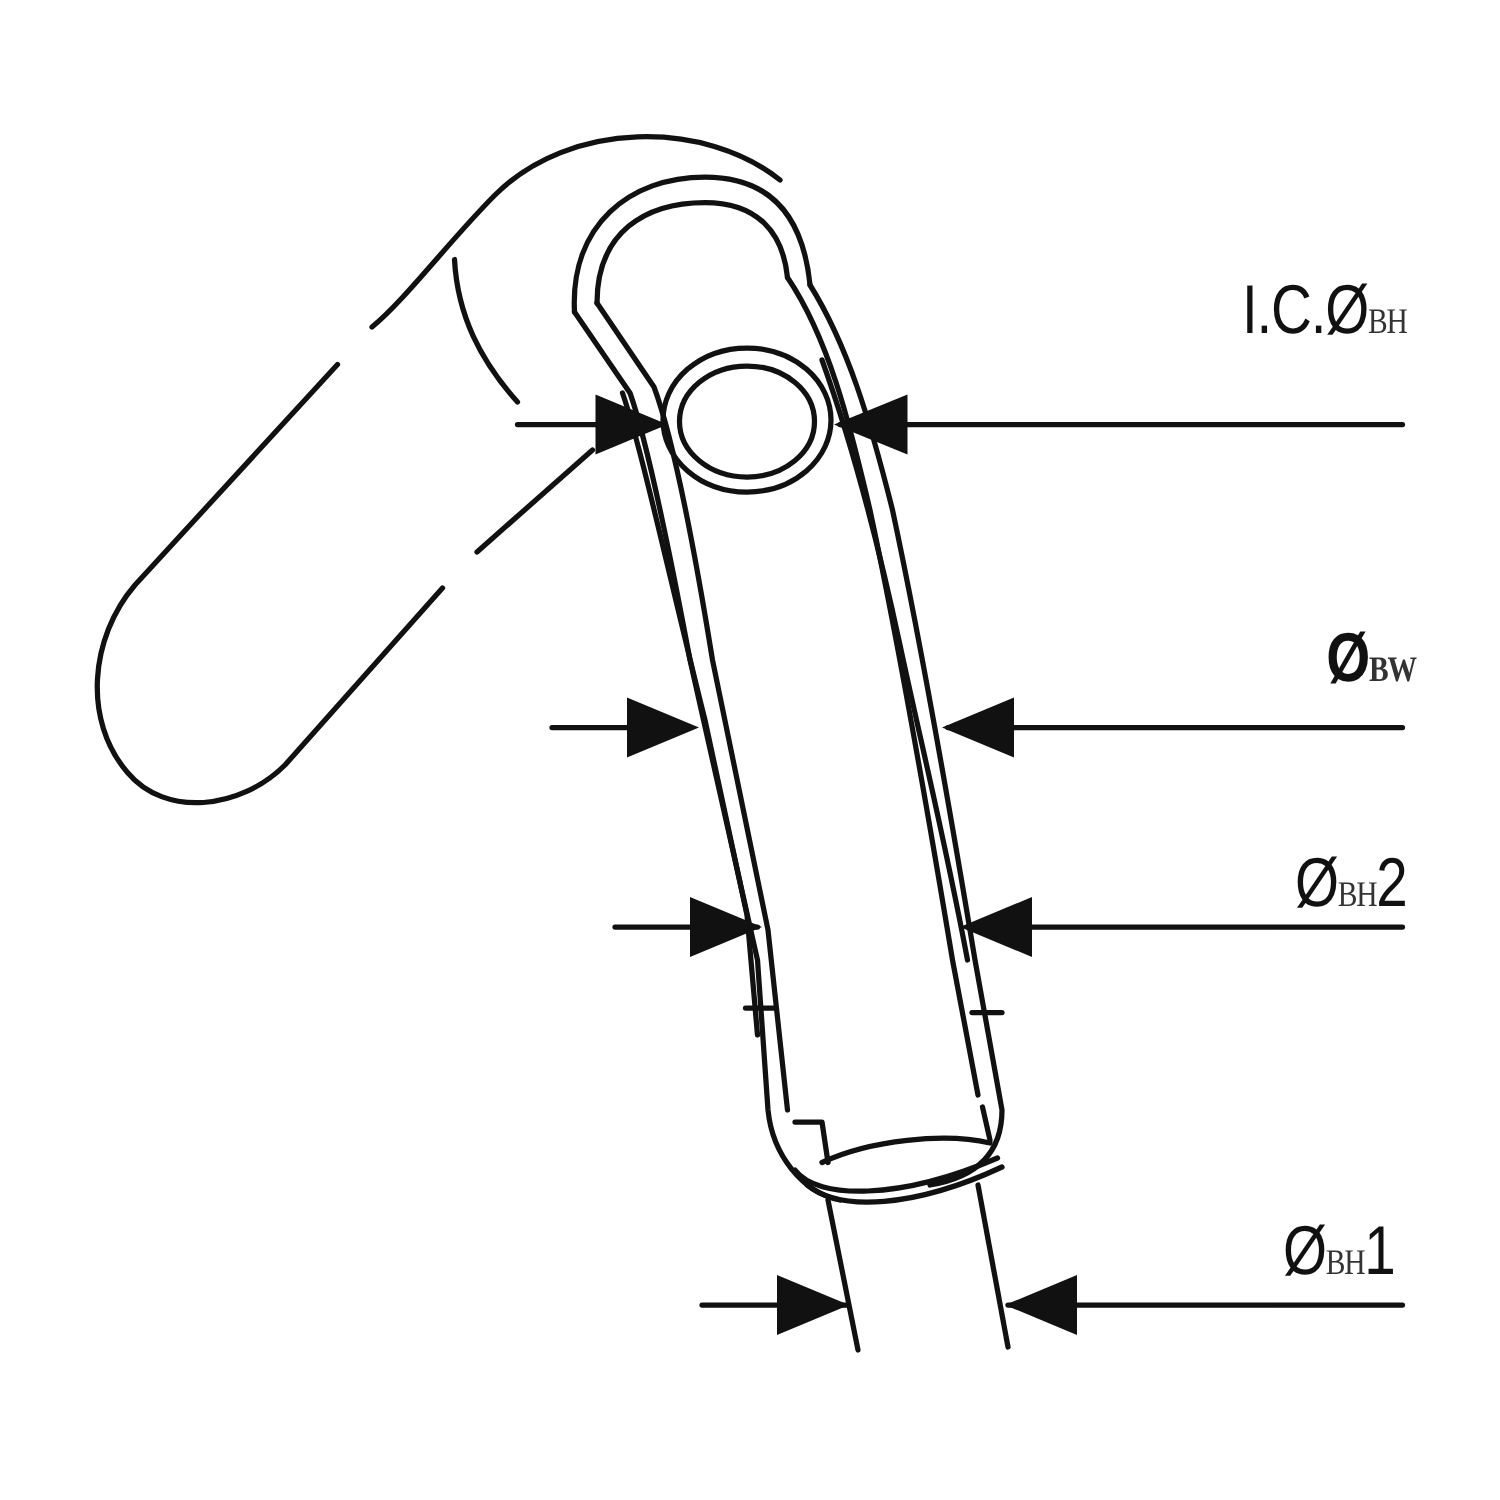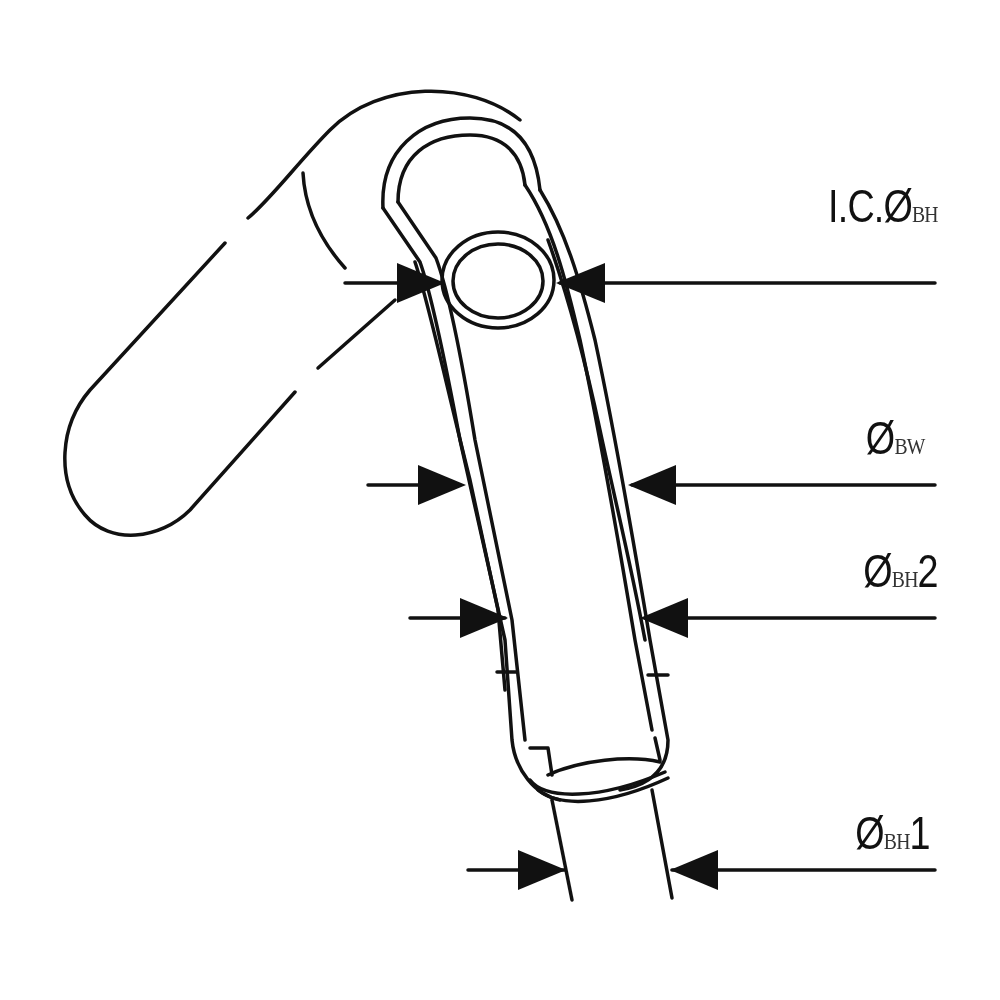--- a/index.html
+++ b/index.html
@@ -76,23 +76,23 @@
     <polygon points="688,598 688,638 640,618"></polygon>
     <polygon points="518,850 518,890 566,870"></polygon>
     <polygon points="718,850 718,890 670,870"></polygon>
   </g>
 </svg>
 
 <div class="lbl" style="right:62px; top:183px;">
   <span class="main"><span>I.C.Ø</span><span class="sub">BH</span></span>
 </div>
 
-<div class="lbl" style="right:76px; top:415px;">
+<div class="lbl" style="right:56px; top:415px;font-weight:bold;">
   <span class="main"><span>Ø</span><span class="sub">BW</span></span>
 </div>
 
-<div class="lbl" style="right:62px; top:548px;">
+<div class="lbl" style="right:62px; top:565px;">
   <span class="main"><span>Ø</span><span class="sub">BH</span><span class="num">2</span></span>
 </div>
 
 <div class="lbl" style="right:70px; top:810px;text-align:center;">
   <span class="main"><span>Ø</span><span class="sub">BH</span><span class="num">1</span></span>
 </div>
 
 </body></html>

